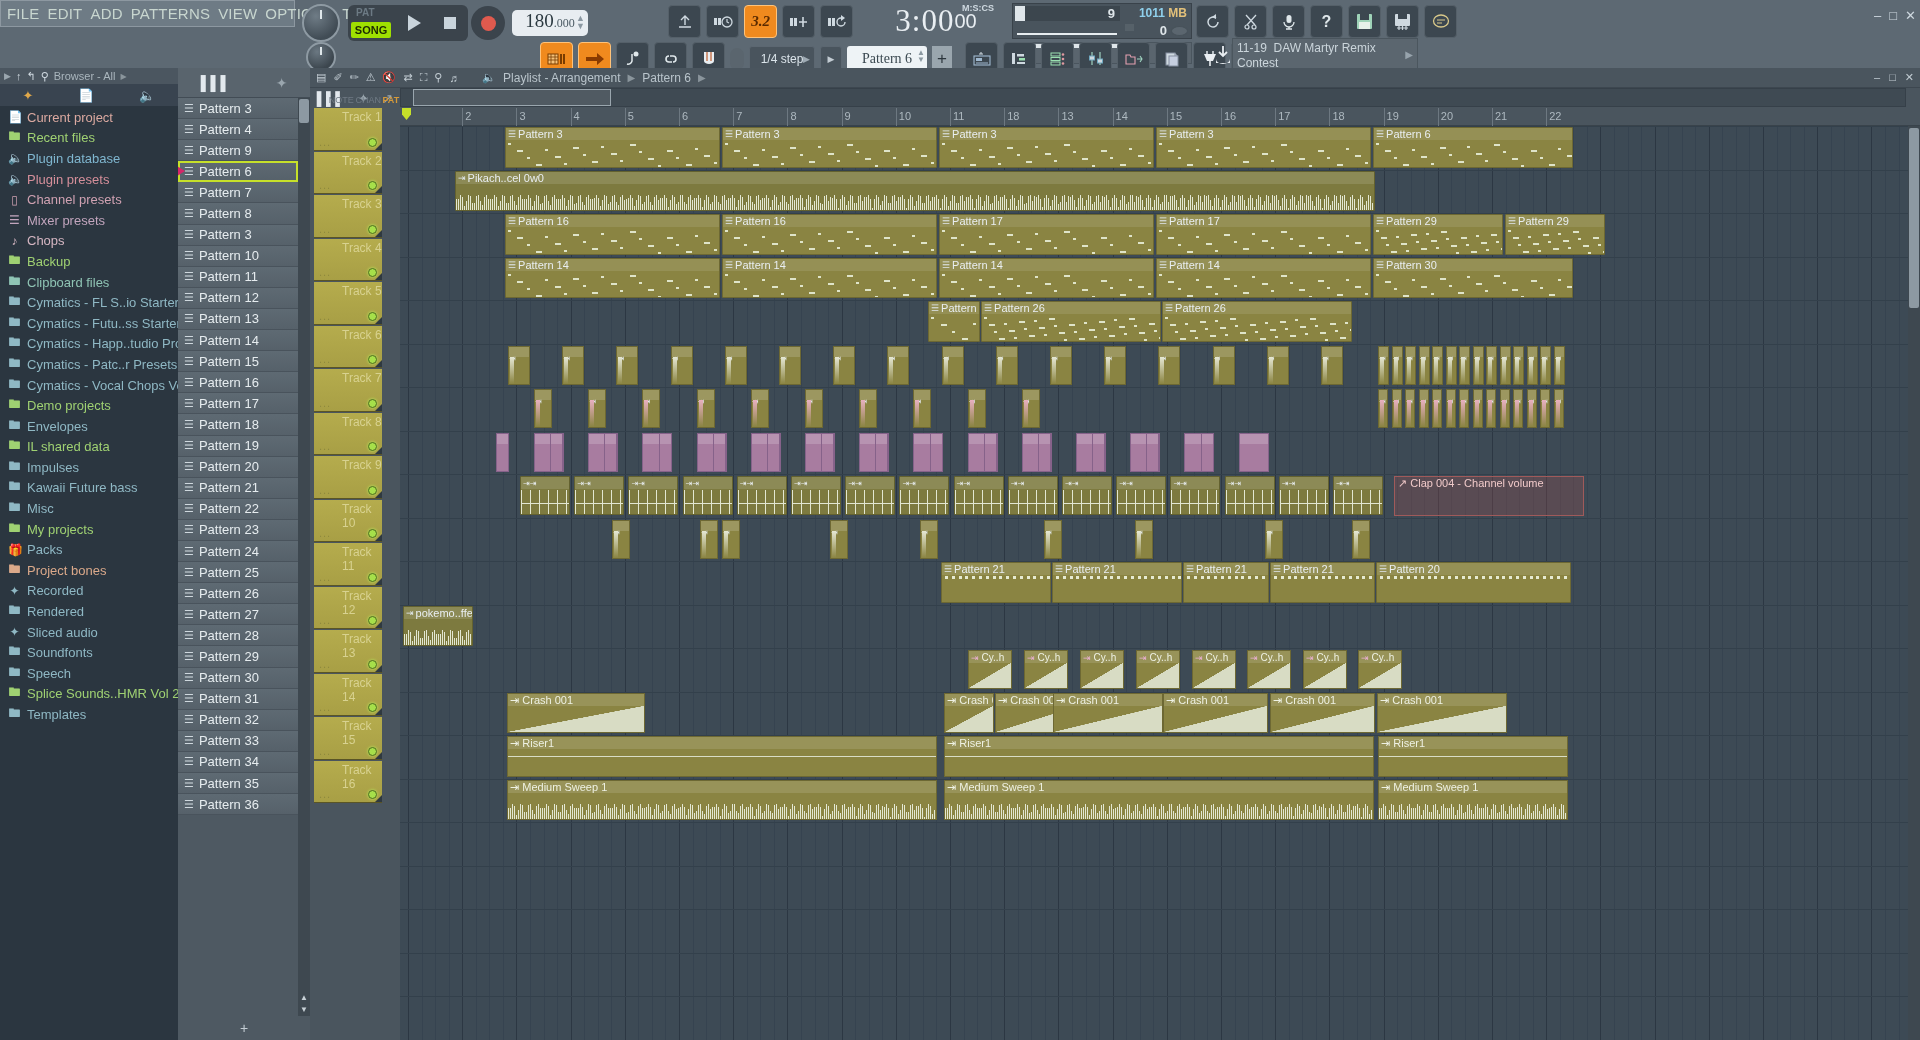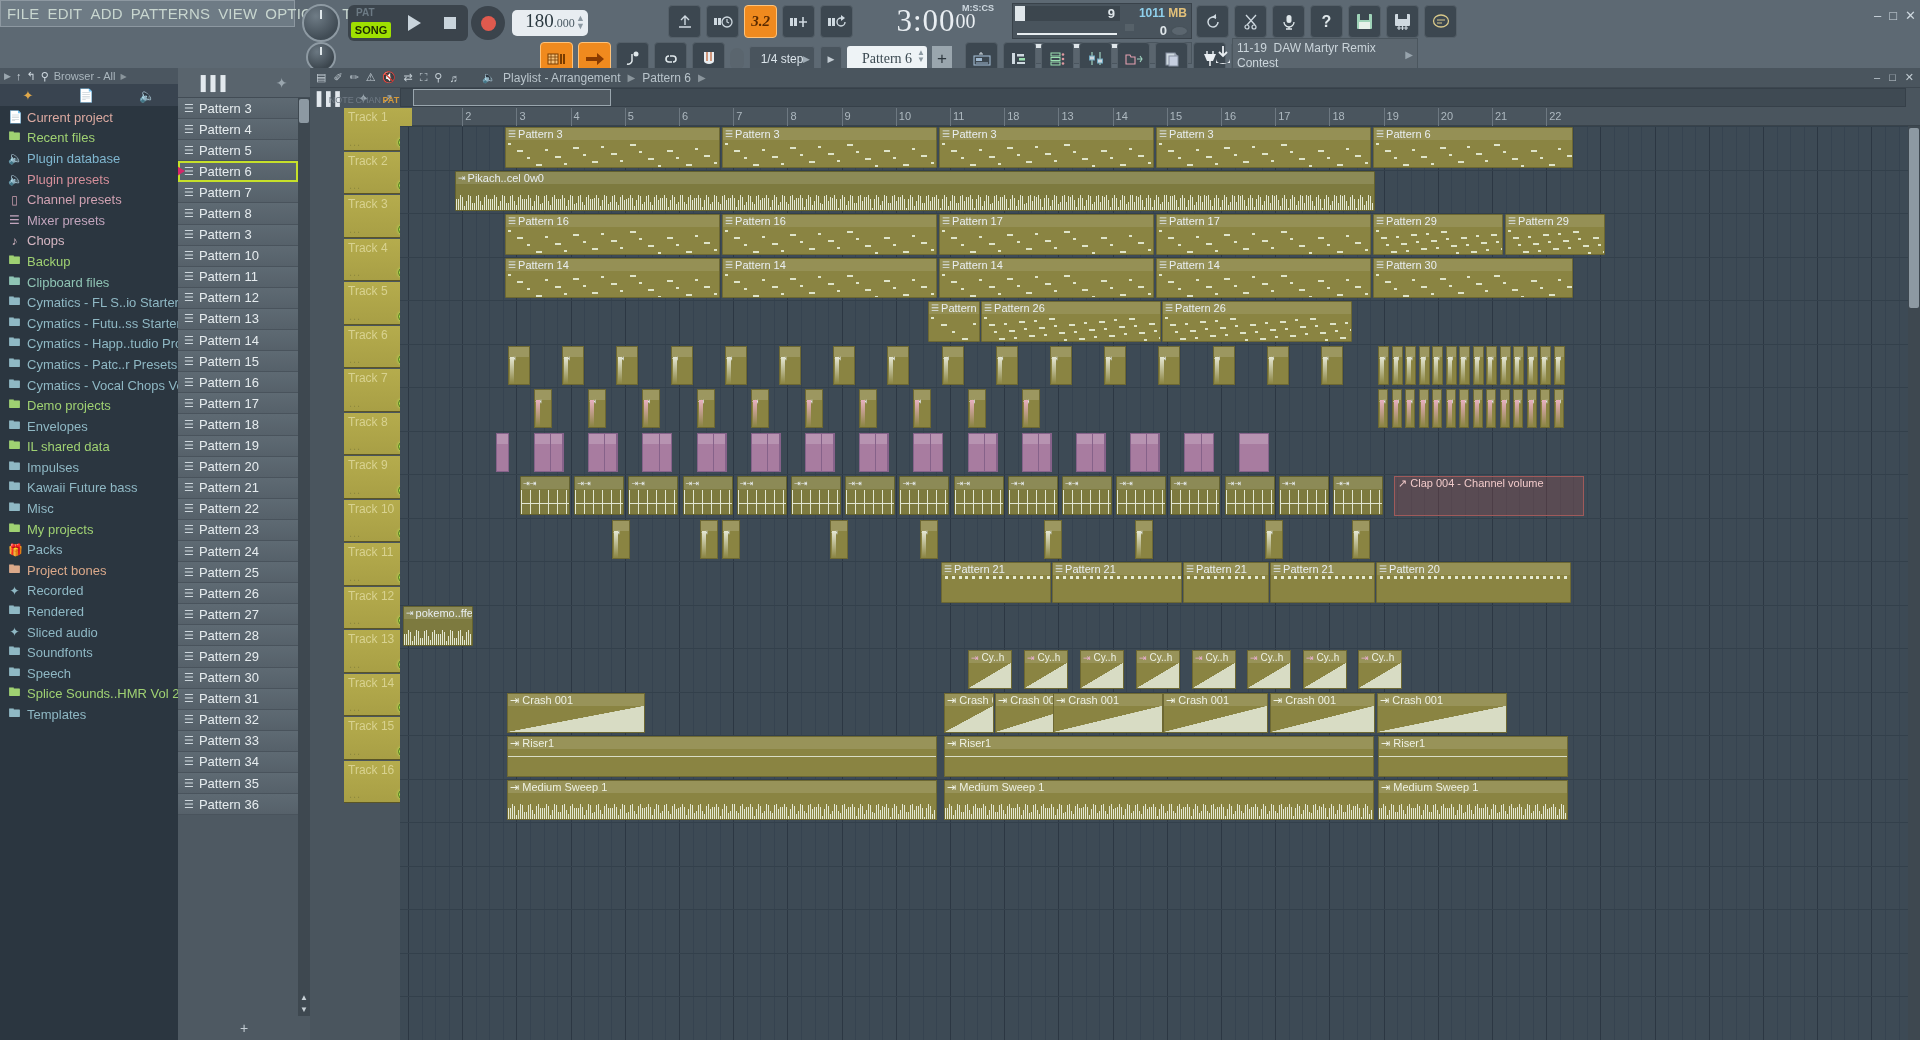--- a/index.html
+++ b/index.html
@@ -59,21 +59,21 @@
   .sqb{ width:33px;height:33px;background:#3c4750;border:1px solid #556069;border-radius:4px;
     display:flex;align-items:center;justify-content:center;color:#cfd9e0;font-size:14px;}
   .sqb.on{ background:#f08a1e; border-color:#ffc37a; color:#4a2600;}
 
   .row1btns{ position:absolute; left:668px; top:5px; display:flex; gap:5px;}
 
   
   .timedisp{ position:absolute; left:862px; top:2px; width:148px;height:38px;
      display:flex;align-items:center;justify-content:center; }
   .timedisp .t1{ font-size:31px;color:#e9eef2;font-family:"Liberation Serif",serif; letter-spacing:1px;}
-  .timedisp .t2{ font-size:20px;color:#e9eef2;font-family:Liberation Serif, serif;}
+  .timedisp .t2{ font-size:20px;color:#e9eef2;font-family:Liberation Sans, sans-serif;}
   .mscs{ position:absolute; left:962px; top:3px; color:#cfd9e0; font-size:9px; font-weight:bold;}
 
   .darkpanel{ position:absolute; background:#4a555e; border:1px solid #3b444c;}
 
   .cpupanel{ position:absolute; left:1012px; top:3px; width:180px; height:36px;
     background:#49545d;border:1px solid #39424a;}
   .cpupanel .barbg{ position:absolute; left:2px;top:2px;width:105px;height:15px;background:#3c464e;}
   .cpupanel .barfill{ position:absolute;left:2px;top:2px;width:10px;height:15px;background:#dfe6ea;}
   .cpupanel .num9{ position:absolute; right:76px; top:2px;color:#dfe6ea;font-size:13px;font-weight:bold;}
   .cpupanel .mem{ position:absolute; right:4px; top:2px; font-size:12px; font-weight:bold;}
@@ -160,22 +160,22 @@
 
   .ruler{ position:absolute; left:90px; top:40px; right:0; height:18px; background:#4a555e;
      border-bottom:1px solid #39434b;}
   .ruler .tick{ position:absolute; top:0; height:18px; border-left:1px solid #6d7881; }
   .ruler .lbl{ position:absolute; top:2px; color:#aeb9c0; font-size:11px; padding-left:3px;}
   .playmark{ position:absolute; left:2px; top:0; width:9px;height:12px; background:#c6e02a;
      clip-path:polygon(0 0,100% 0,100% 55%,50% 100%,0 55%);}
 
   .trkhdrcol{ position:absolute; left:0; top:40px; bottom:0; width:90px; background:#4a555e;}
   .trkminicol{ position:absolute; left:0; top:40px; bottom:0; width:18px; background:#4e5962;}
-  .trackhdr{ position:absolute; left:34px; width:68px; background:linear-gradient(180deg,#b5ac4d,#a89f45);
-     border-bottom:1px solid #5a5526; color:#d9d38e; font-size:12px; overflow:hidden;}
+  .trackhdr{ position:absolute; left:4px; width:68px; background:linear-gradient(180deg,#b5ac4d,#a89f45);
+     border-bottom:1px solid #5a5526; color:#d9d38e; font-size:12px; overflow:hidden;padding-left:24px;}
   .trackhdr .nm{ padding:2px 0 0 4px; color:#d8d290; font-size:12px;}
   .trackhdr .dots{ position:absolute; left:5px; bottom:2px; color:#8f8a3d; font-size:11px; letter-spacing:1px;}
   .trackhdr .led{ position:absolute; right:5px; bottom:3px; width:9px;height:9px;border-radius:50%;
      background:#a6e04a; border:1px solid #4e6b1e; box-shadow:0 0 3px #b9f05d;}
   .trackhdr .corner{ position:absolute; right:0; bottom:0; width:0;height:0;
      border-right:7px solid #2f3940; border-top:7px solid transparent;}
 
   .grid{ position:absolute; left:90px; top:58px; right:0; bottom:0; background:#3d4a55; overflow:hidden;}
   .vline{ position:absolute; top:0; bottom:0; width:1px; background:#364350;}
   .vline.bar{ background:#2c3743;}
@@ -652,21 +652,21 @@
         <div class="patrow">
           <span class="pic">☰</span>
           <span>Pattern 3</span>
         </div>
         <div class="patrow">
           <span class="pic">☰</span>
           <span>Pattern 4</span>
         </div>
         <div class="patrow">
           <span class="pic">☰</span>
-          <span>Pattern 5</span>
+          <span>Pattern 9</span>
         </div>
         <div class="patrow sel">
           <div class="play"></div>
           <span class="pic">☰</span>
           <span>Pattern 6</span>
         </div>
         <div class="patrow">
           <span class="pic">☰</span>
           <span>Pattern 7</span>
         </div>

